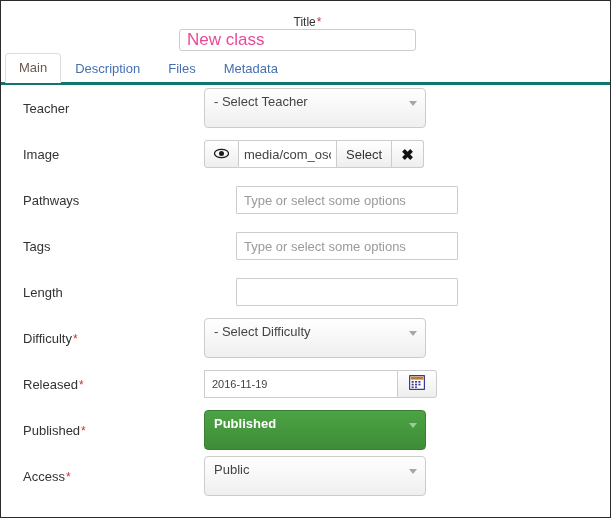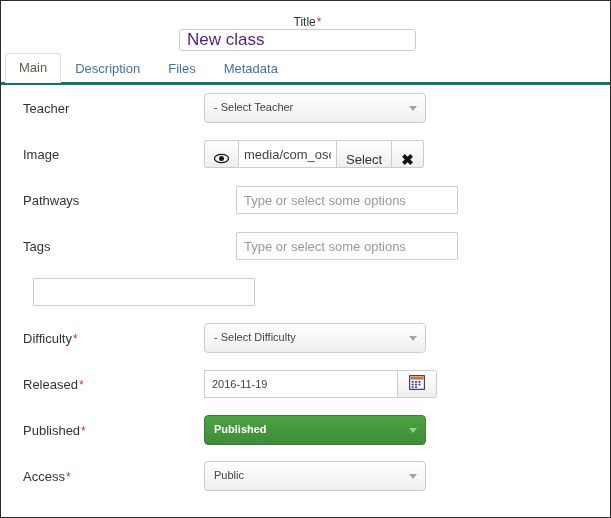--- a/index.html
+++ b/index.html
@@ -48,21 +48,21 @@
   .title-input {
     box-sizing: border-box;
     flex: 1;
     margin-right: 16px;
     height: 32px;
     border: 1px solid #cccccc;
     border-radius: 3px;
     background: #ffffff;
     font-family: "Liberation Sans", sans-serif;
     font-size: 17px;
-    color: #4c1d95;
+    color: #ec4899;
     padding: 0 7px;
     outline: none;
   }
 
   
   .tabs {
     position: absolute;
     left: 0;
     top: 54px;
     width: 611px;
@@ -116,25 +116,25 @@
   .row-field {
     display: flex;
     align-items: center;
   }
 
   
   .sel {
     box-sizing: border-box;
     position: relative;
     width: 222px;
-    height: 30px;
+    height: 40px;
     border: 1px solid #cccccc;
     border-radius: 4px;
     background: linear-gradient(to bottom, #ffffff 0%, #efefef 100%);
-    font-size: 11px;
+    font-size: 13px;
     color: #444444;
     line-height: 26px;
     padding: 0 22px 0 9px;
     cursor: pointer;
     white-space: nowrap;
     overflow: hidden;
   }
   .sel .caret {
     position: absolute;
     right: 8px;
@@ -170,21 +170,21 @@
     outline: none;
     margin-left: 32px;
   }
   .txt::placeholder { color: #9a9a9a; opacity: 1; }
 
   
   .grp { display: flex; align-items: stretch; height: 28px; }
   .grp-btn {
     box-sizing: border-box;
     display: flex;
-    align-items: flex-end;
+    align-items: center;
     justify-content: center;
     min-width: 30px;
     padding: 0 9px;
     border: 1px solid #cccccc;
     background: linear-gradient(to bottom, #ffffff 0%, #eeeeee 100%);
     font-size: 13px;
     color: #333333;
     cursor: pointer;
     white-space: nowrap;
   }
@@ -302,20 +302,23 @@
     <div class="row">
       <div class="row-label">
         <span>Tags</span><span class="req"></span>
       </div>
       <div class="row-field">
         <input class="txt" type="text" placeholder="Type or select some options" style="">
       </div>
     </div>
 
     <div class="row">
+      <div class="row-label">
+        <span>Length</span><span class="req"></span>
+      </div>
       <div class="row-field">
         <input class="txt" type="text" value="" style="">
       </div>
     </div>
 
     <div class="row">
       <div class="row-label">
         <span>Difficulty</span><span class="req">*</span>
       </div>
       <div class="row-field">

